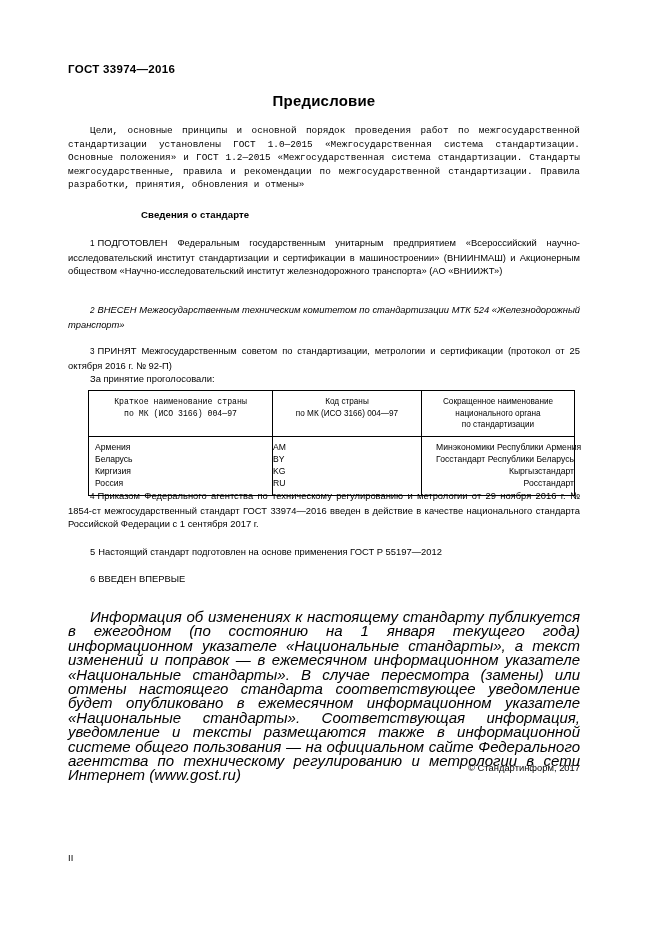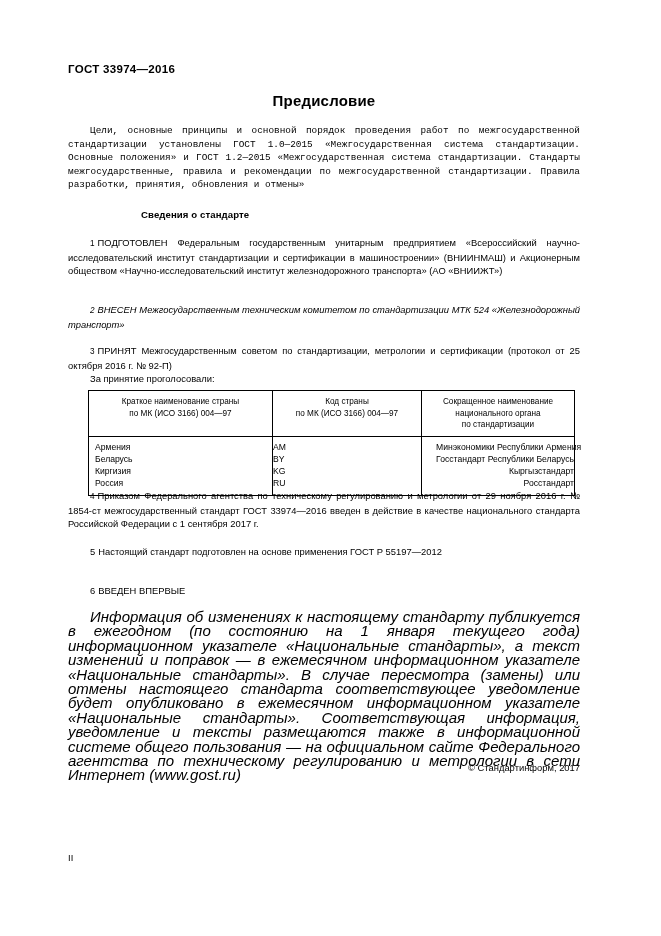--- a/index.html
+++ b/index.html
@@ -202,21 +202,21 @@
 
   <div class="numbered" style="top:344px;">
     <span class="num">3</span><span>ПРИНЯТ Межгосударственным советом по стандартизации, метрологии и сертификации (протокол от 25 октября 2016 г. № 92-П)</span>
   </div>
 
   <div class="simple" style="top:372px;">За принятие проголосовали:</div>
 
   <table class="vote-table">
     <thead>
       <tr>
-        <th style="width:175px;">
+        <th style="width:175px;font-family:Liberation Mono, monospace;">
           <span>Краткое наименование страны</span><br>
           <span>по МК (ИСО 3166) 004—97</span>
         </th>
         <th style="width:140px;">
           <span>Код страны</span><br>
           <span>по МК (ИСО 3166) 004—97</span>
         </th>
         <th>
           <span>Сокращенное наименование национального органа</span><br>
           <span>по стандартизации</span>
@@ -254,21 +254,21 @@
   </table>
 
   <div class="numbered" style="top:489px;">
     <span class="num">4</span><span>Приказом Федерального агентства по техническому регулированию и метрологии от 29 ноября 2016 г. № 1854-ст межгосударственный стандарт ГОСТ 33974—2016 введен в действие в качестве национального стандарта Российской Федерации с 1 сентября 2017 г.</span>
   </div>
 
   <div class="numbered" style="top:545px;">
     <span class="num-reg">5</span><span>Настоящий стандарт подготовлен на основе применения ГОСТ Р 55197—2012</span>
   </div>
 
-  <div class="numbered" style="top:572px;margin-top:12px;">
+  <div class="numbered" style="top:572px;">
     <span class="num-reg">6</span><span>ВВЕДЕН ВПЕРВЫЕ</span>
   </div>
 
   <div class="notice">Информация об изменениях к настоящему стандарту публикуется в ежегодном (по состоянию на 1 января текущего года) информационном указателе «Национальные стандарты», а текст изменений и поправок — в ежемесячном информационном указателе «Национальные стандарты». В случае пересмотра (замены) или отмены настоящего стандарта соответствующее уведомление будет опубликовано в ежемесячном информационном указателе «Национальные стандарты». Соответствующая информация, уведомление и тексты размещаются также в информационной системе общего пользования — на официальном сайте Федерального агентства по техническому регулированию и метрологии в сети Интернет (www.gost.ru)</div>
 
   <div class="copyright">©  Стандартинформ, 2017</div>
 
 
   <div class="folio">II</div>
 

